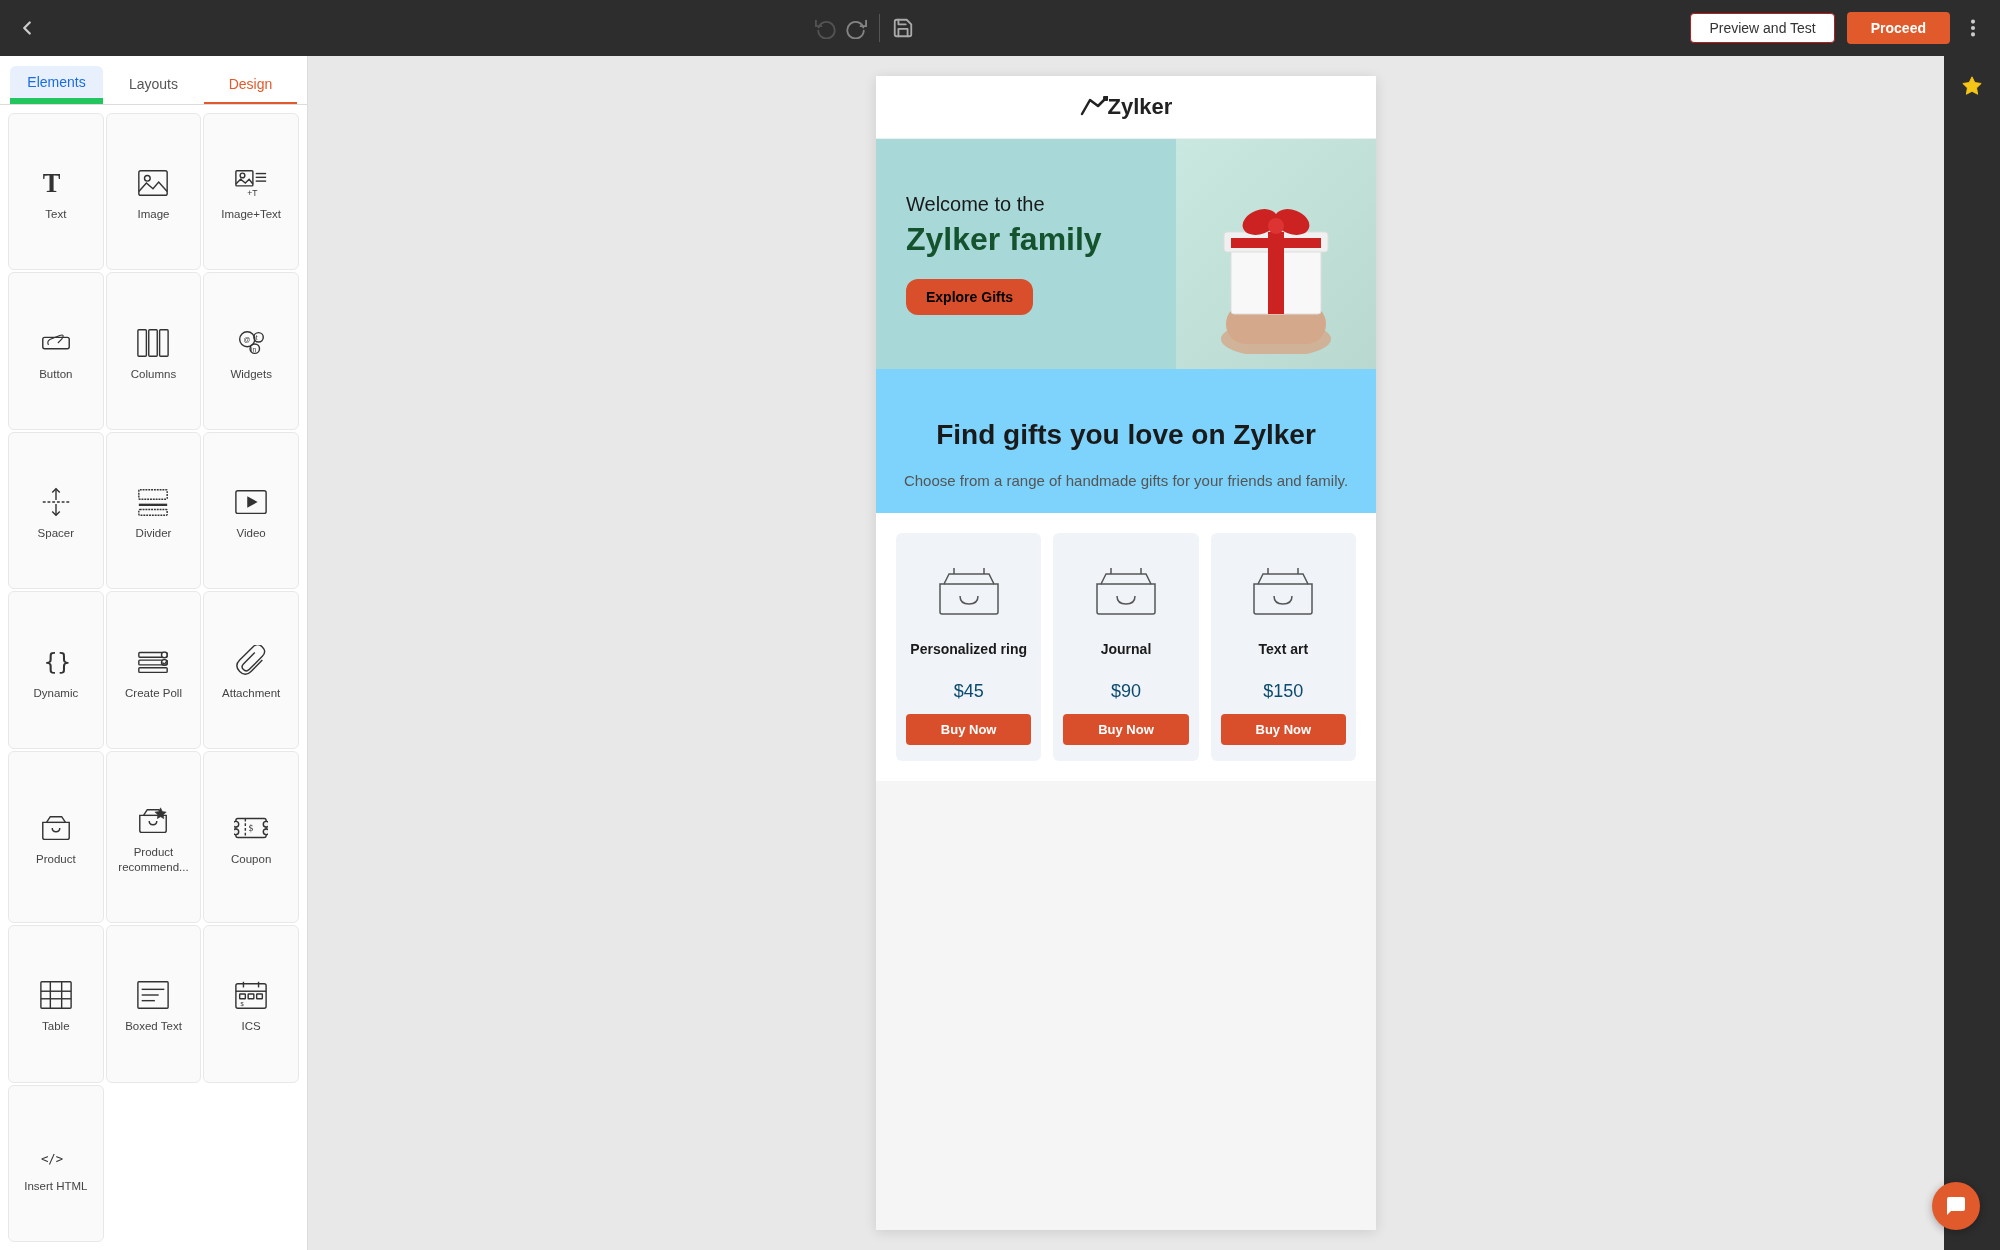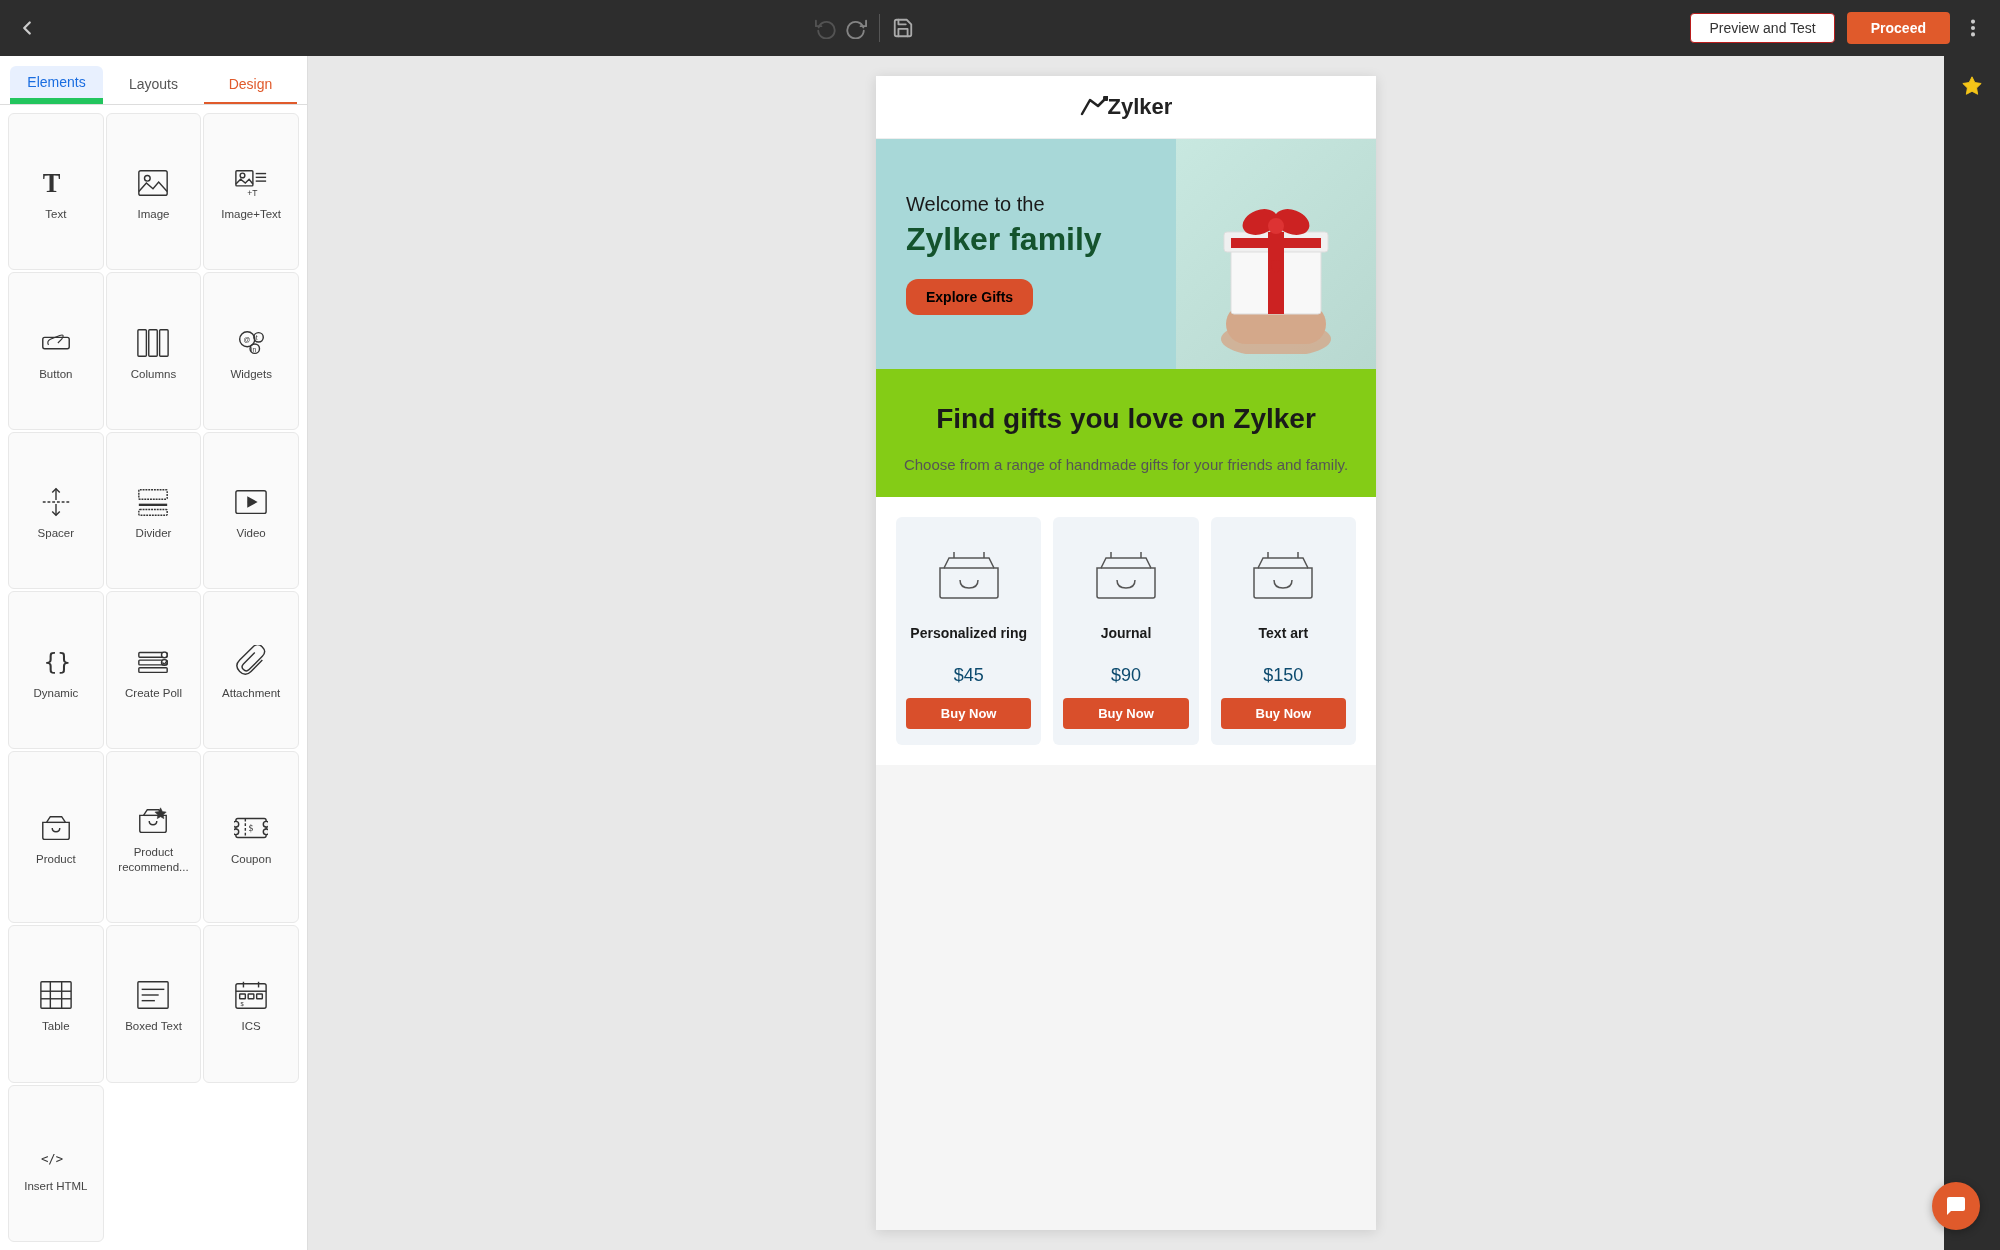--- a/index.html
+++ b/index.html
@@ -158,21 +158,21 @@
     }
     .hero-image {
       width: 200px; flex-shrink: 0;
       background: linear-gradient(135deg, #c8e8e0 0%, #b8d8d0 100%);
       display: flex; align-items: center; justify-content: center;
       position: relative;
     }
     .gift-box-svg { width: 160px; height: 200px; }
 
     .section-title-area {
-      background: #84cc16; padding: 32px 20px 20px; text-align: center;
+      background: #7dd3fc; padding: 48px 20px 20px; text-align: center;
     }
     .section-title {
       font-size: 28px; font-weight: 800; color: #1a1a1a; line-height: 1.3; margin-bottom: 16px;
     }
     .section-subtitle { font-size: 15px; color: #555; line-height: 1.6; }
 
     .products-section {
       background: #fff; padding: 20px;
       display: flex; gap: 12px; justify-content: center;
     }

